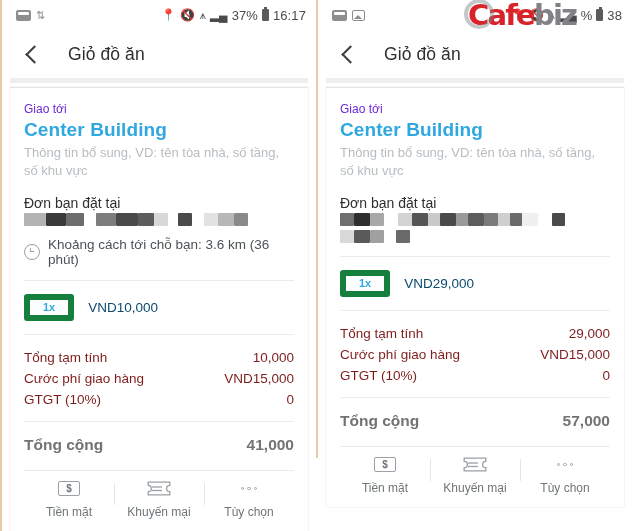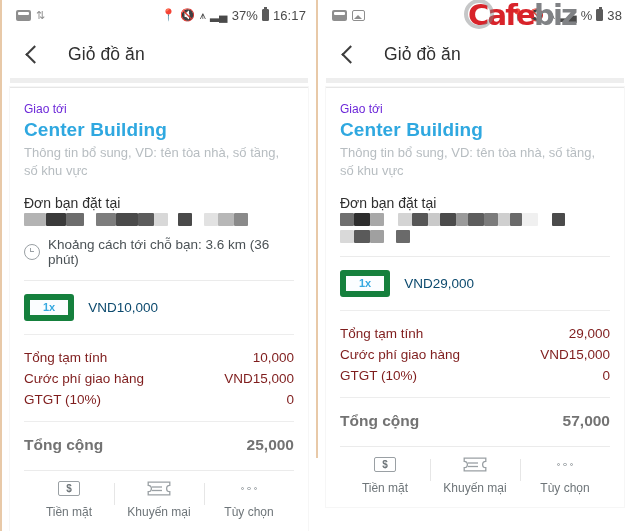--- a/index.html
+++ b/index.html
@@ -373,21 +373,21 @@
         <div class="total-line">
           <span>GTGT (10%)</span>
           <span>0</span>
         </div>
       </div>
 
       <div class="divider-thin"></div>
 
       <div class="grand-row">
         <span>Tổng cộng</span>
-        <span>25,000</span>
+        <span>41,000</span>
       </div>
 
       <div class="actions">
         <div class="action">
           <span class="icon-cash">$</span>
           <span class="action-label">Tiền mặt</span>
         </div>
         <div class="action">
           <span class="icon-ticket">
             <svg width="24" height="15" viewBox="0 0 24 15">

